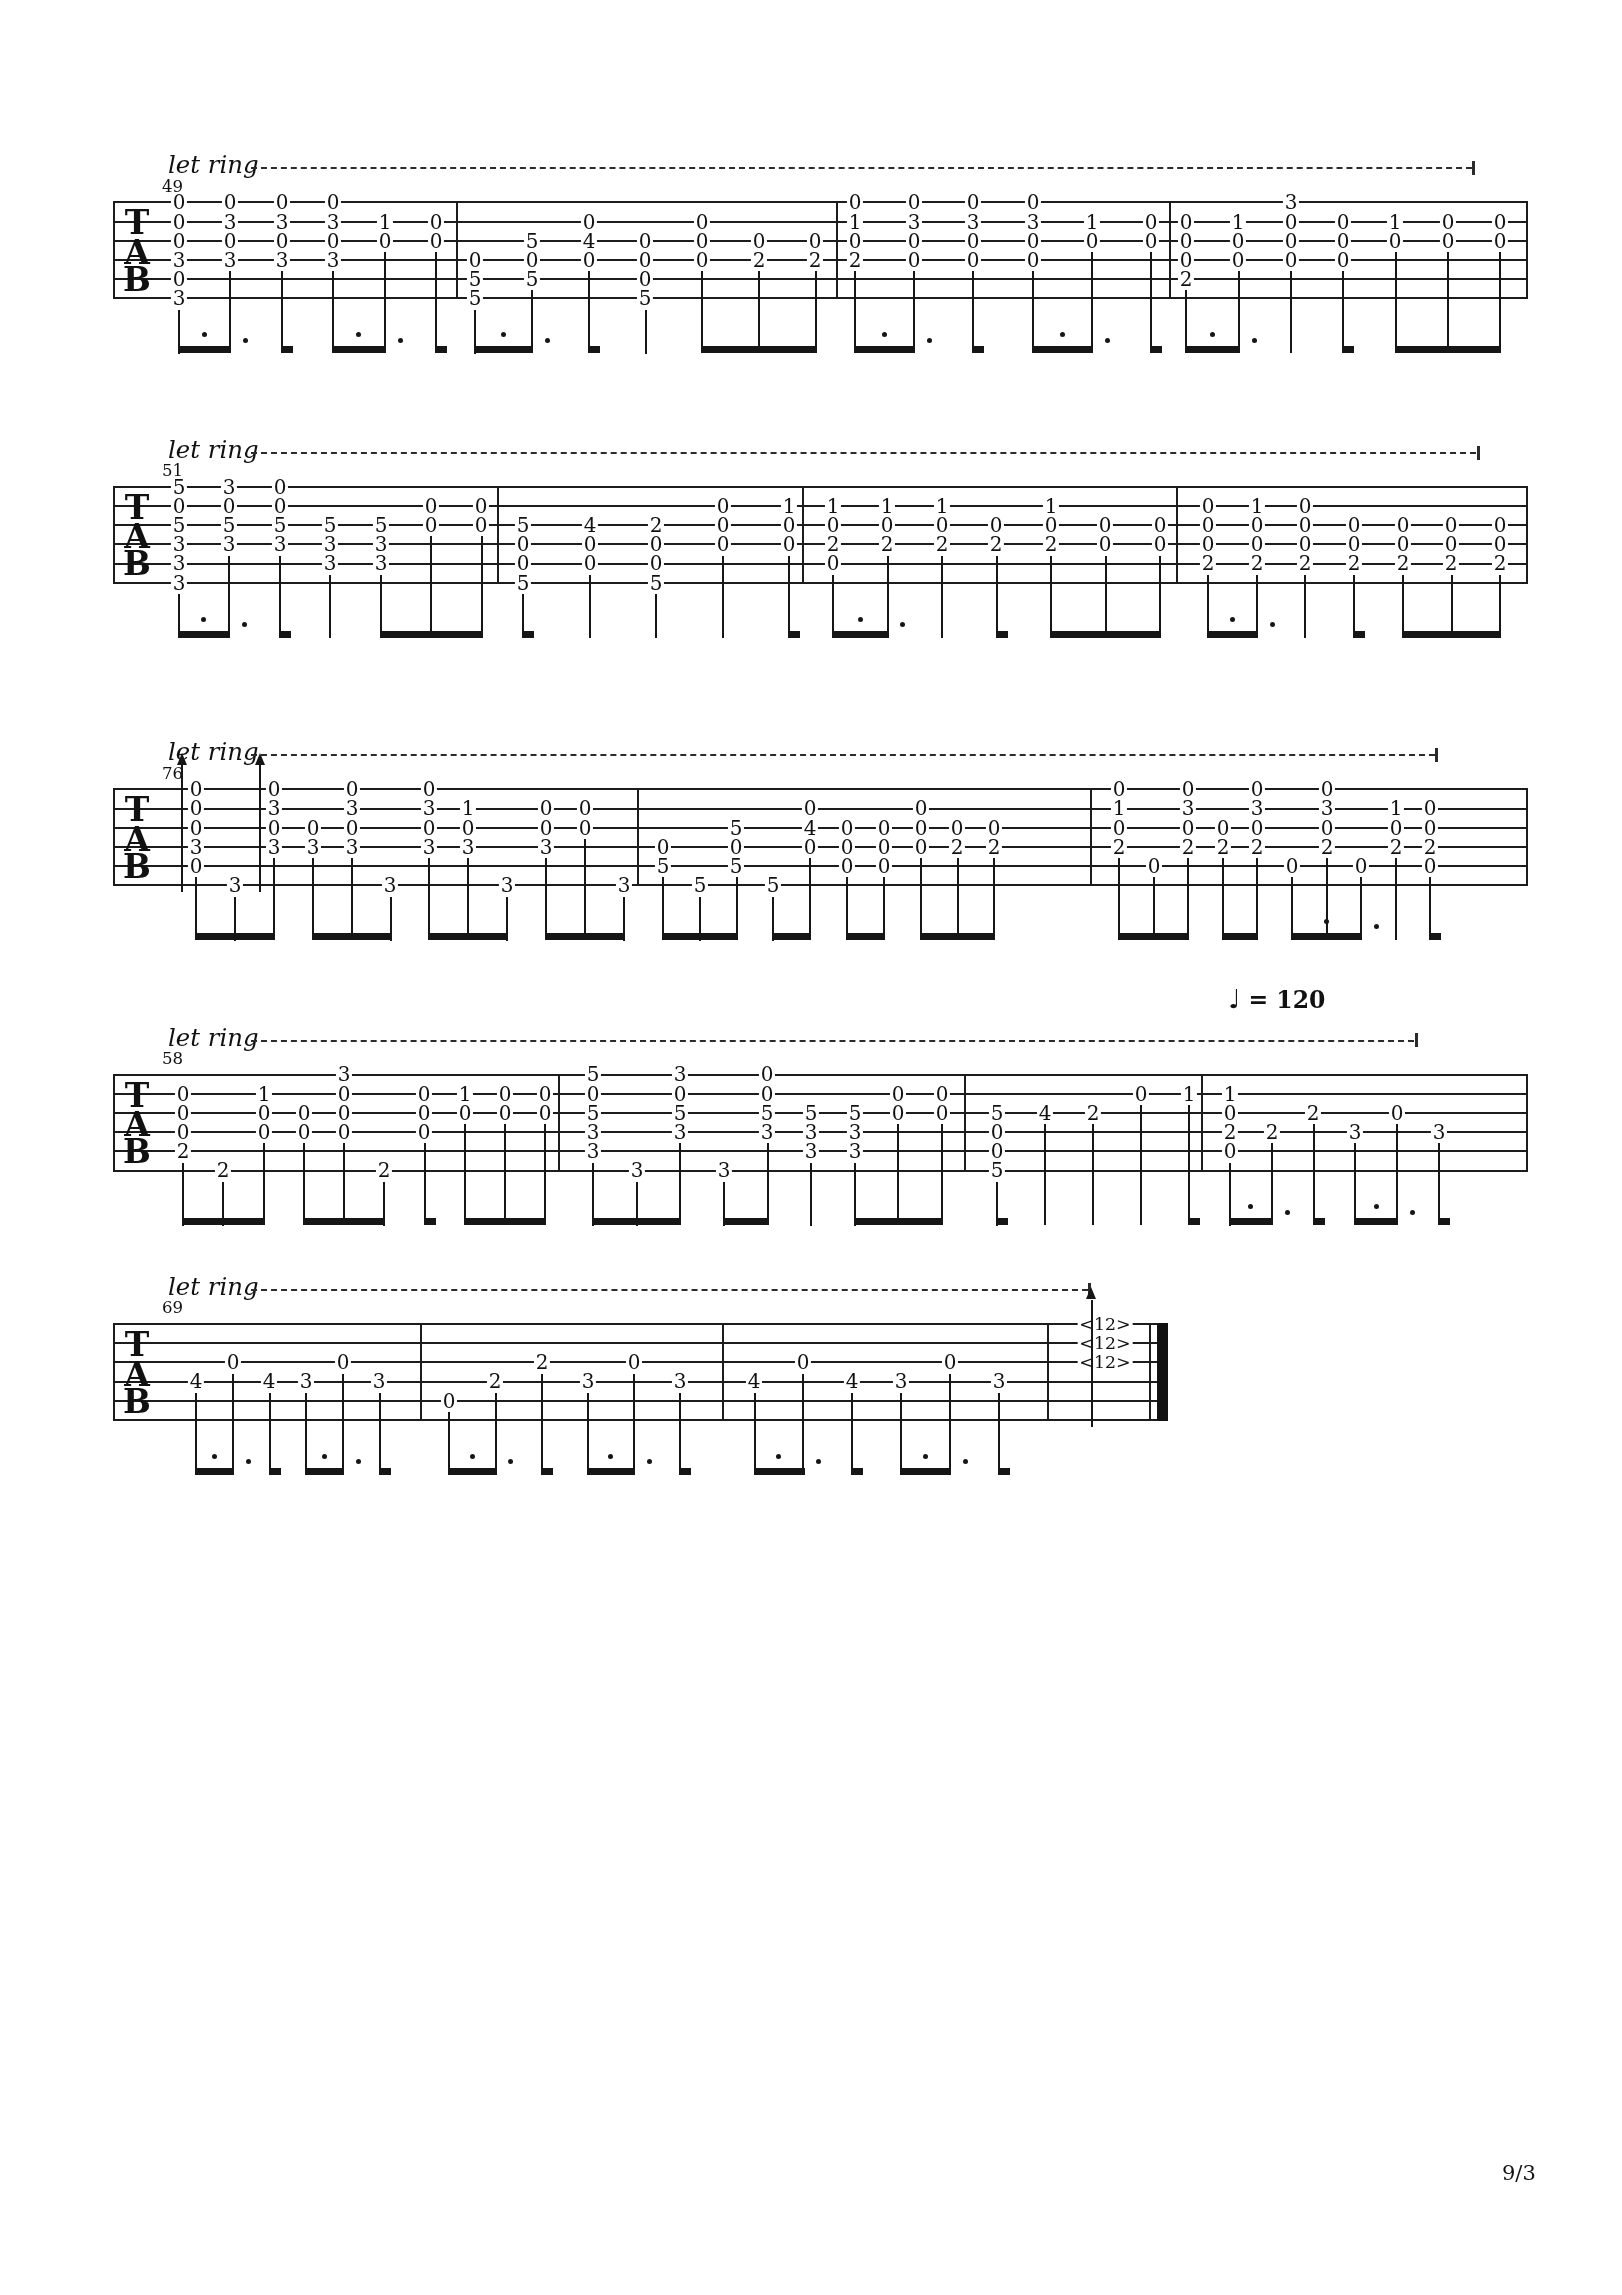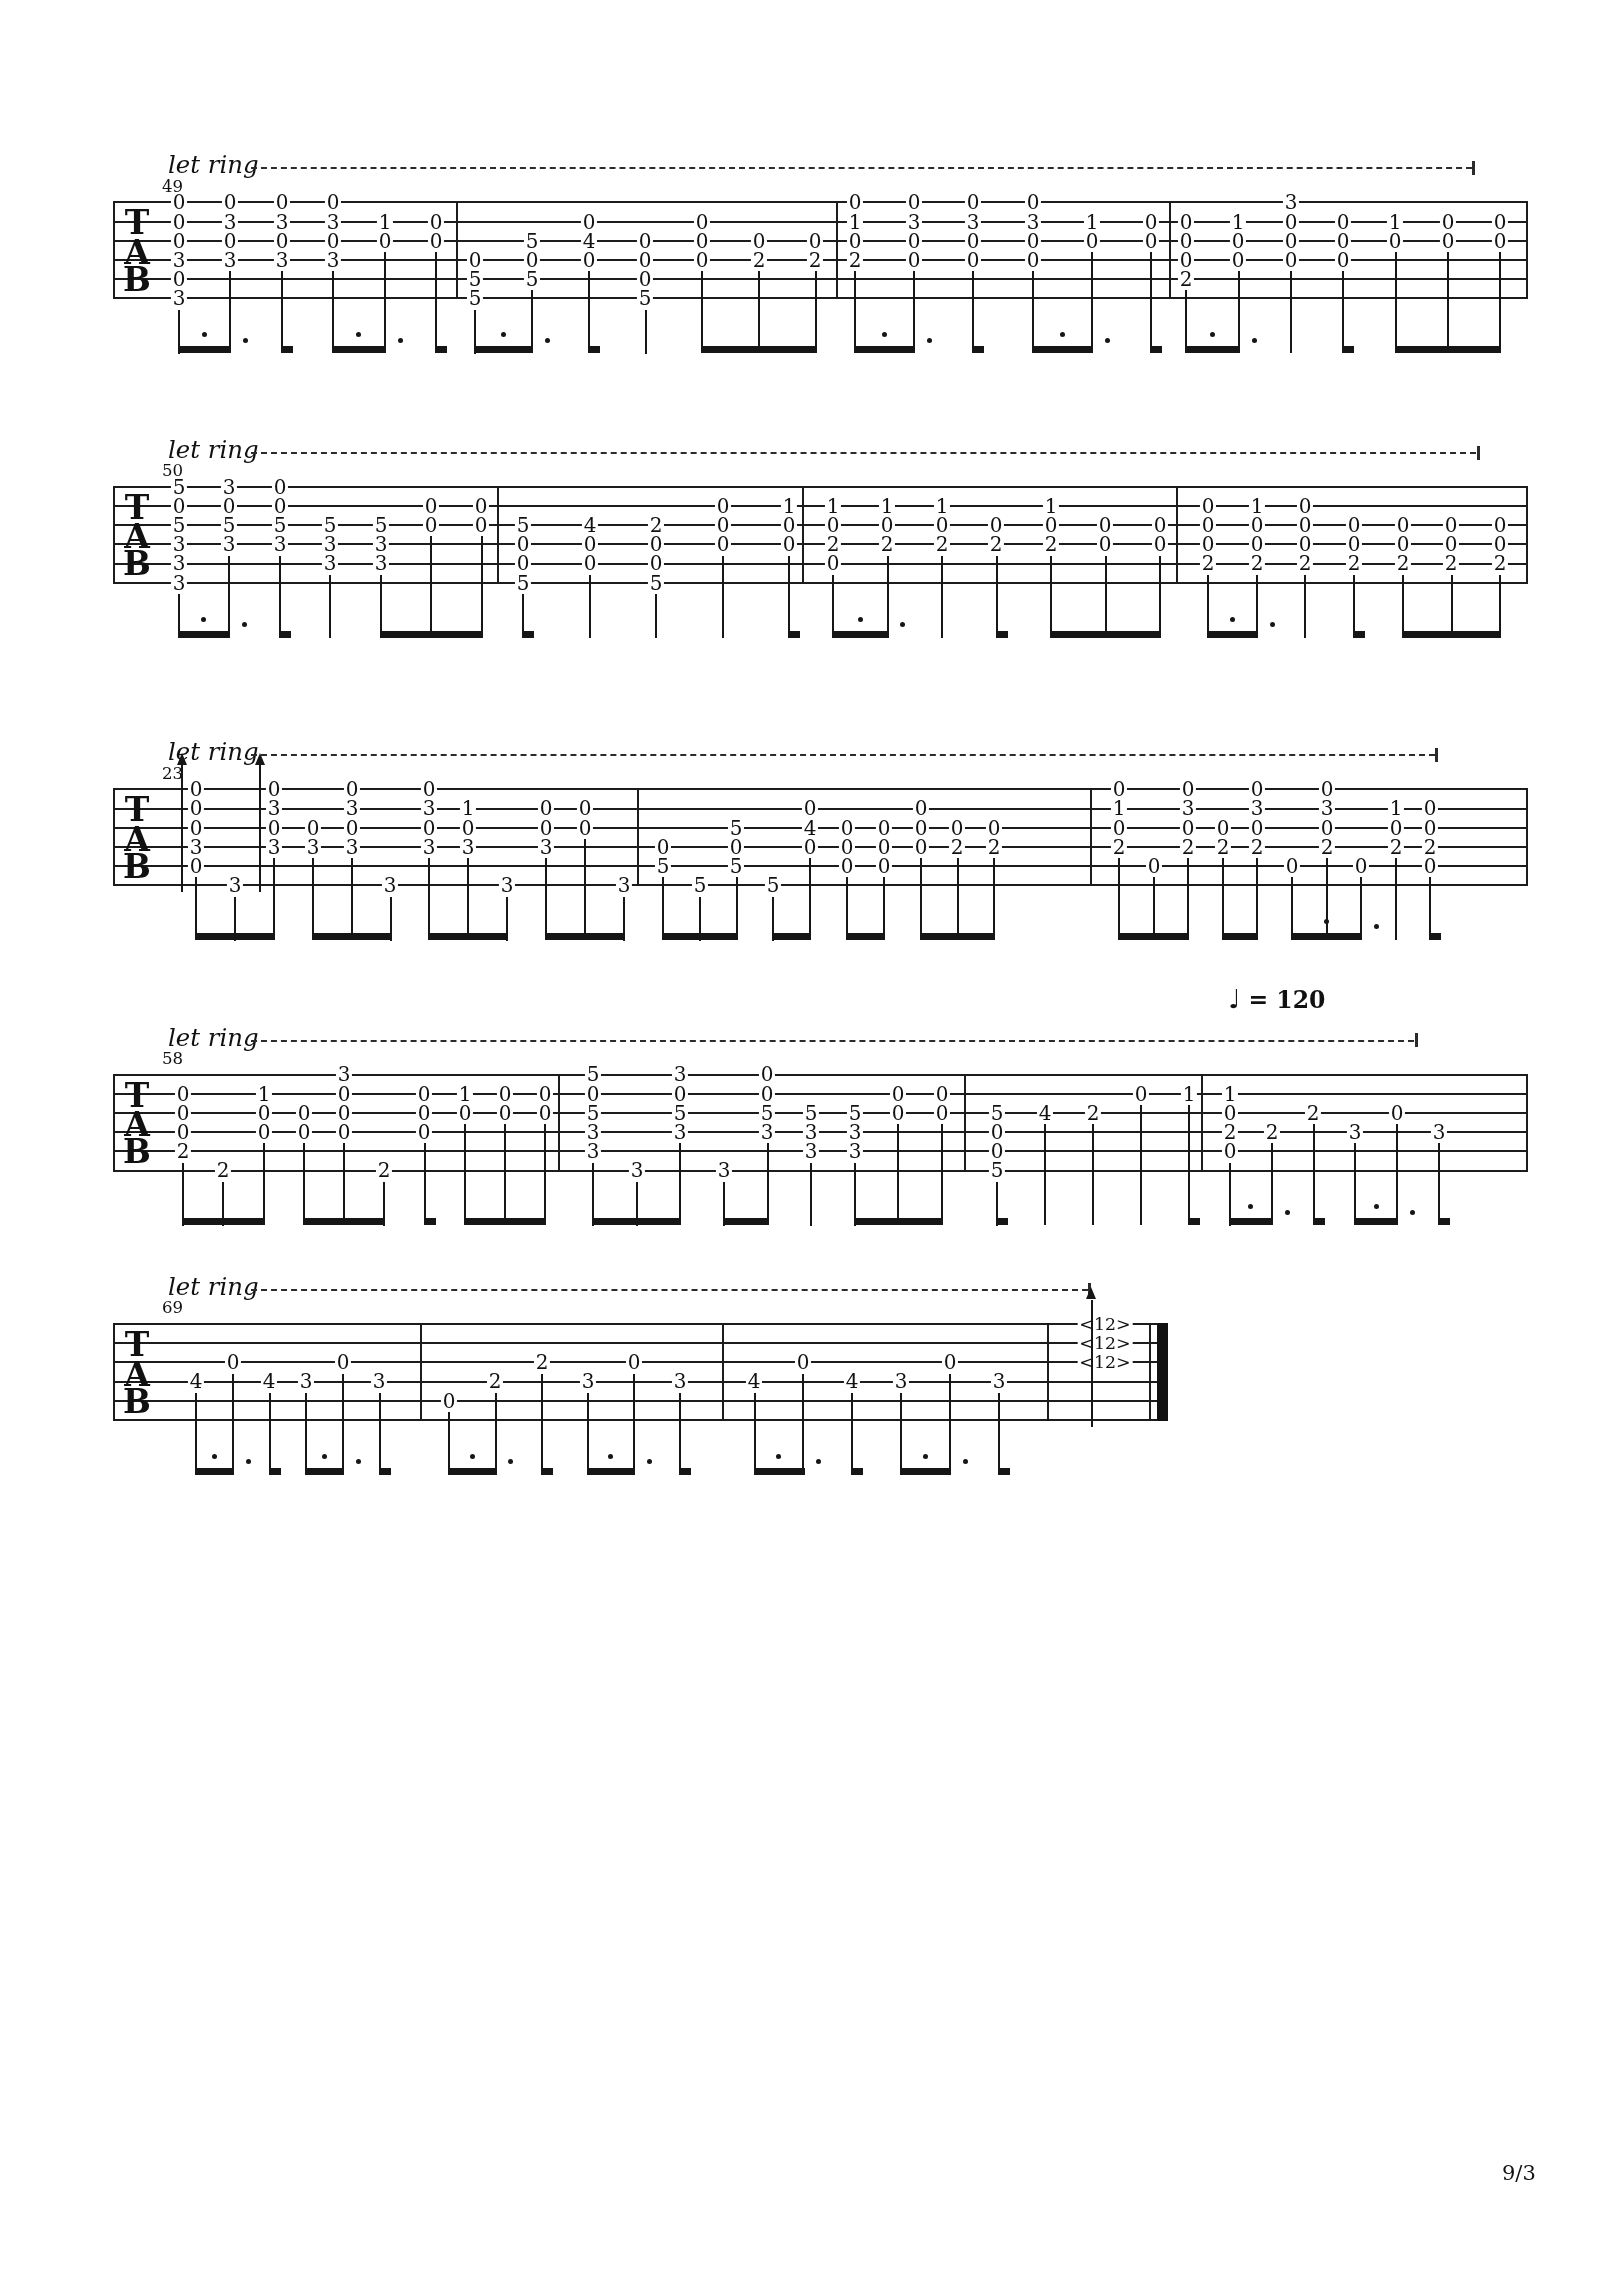--- a/index.html
+++ b/index.html
@@ -192,21 +192,21 @@
       <div class="sline" style="left: 113px; top: 486px; width: 1413px;"></div>
       <div class="sline" style="left: 113px; top: 505px; width: 1413px;"></div>
       <div class="sline" style="left: 113px; top: 524px; width: 1413px;"></div>
       <div class="sline" style="left: 113px; top: 543px; width: 1413px;"></div>
       <div class="sline" style="left: 113px; top: 563px; width: 1413px;"></div>
       <div class="sline" style="left: 113px; top: 582px; width: 1413px;"></div>
       <div class="vline" style="left: 113px; top: 486px; height: 98px;"></div>
       <div class="clefletter" style="left: 137px; top: 507px;">T</div>
       <div class="clefletter" style="left: 137px; top: 536px;">A</div>
       <div class="clefletter" style="left: 137px; top: 563px;">B</div>
-      <div class="mnum" style="left: 162px; top: 463px;">50</div>
+      <div class="mnum" style="left: 162px; top: 463px;">51</div>
       <div class="letring" style="left: 168px; top: 438px;">let ring</div>
       <div class="dashes" style="left: 251px; top: 452px; width: 1225px;"></div>
       <div class="tick" style="left: 1477px; top: 446px;"></div>
       <div class="vline" style="left: 497px; top: 486px; height: 98px;"></div>
       <div class="vline" style="left: 802px; top: 486px; height: 98px;"></div>
       <div class="vline" style="left: 1176px; top: 486px; height: 98px;"></div>
       <div class="vline" style="left: 1526px; top: 486px; height: 98px;"></div>
       <div class="fret" style="left: 179px; top: 487px;">5</div>
       <div class="fret" style="left: 179px; top: 506px;">0</div>
       <div class="fret" style="left: 179px; top: 525px;">5</div>
@@ -337,21 +337,21 @@
       <div class="sline" style="left: 113px; top: 788px; width: 1413px;"></div>
       <div class="sline" style="left: 113px; top: 808px; width: 1413px;"></div>
       <div class="sline" style="left: 113px; top: 827px; width: 1413px;"></div>
       <div class="sline" style="left: 113px; top: 846px; width: 1413px;"></div>
       <div class="sline" style="left: 113px; top: 865px; width: 1413px;"></div>
       <div class="sline" style="left: 113px; top: 884px; width: 1413px;"></div>
       <div class="vline" style="left: 113px; top: 788px; height: 98px;"></div>
       <div class="clefletter" style="left: 137px; top: 809px;">T</div>
       <div class="clefletter" style="left: 137px; top: 839px;">A</div>
       <div class="clefletter" style="left: 137px; top: 866px;">B</div>
-      <div class="mnum" style="left: 162px; top: 766px;">23</div>
+      <div class="mnum" style="left: 162px; top: 766px;">76</div>
       <div class="letring" style="left: 168px; top: 740px;">let ring</div>
       <div class="dashes" style="left: 251px; top: 754px; width: 1184px;"></div>
       <div class="tick" style="left: 1435px; top: 748px;"></div>
       <div class="vline" style="left: 637px; top: 788px; height: 98px;"></div>
       <div class="vline" style="left: 1090px; top: 788px; height: 98px;"></div>
       <div class="vline" style="left: 1526px; top: 788px; height: 98px;"></div>
       <div class="fret" style="left: 196px; top: 789px;">0</div>
       <div class="fret" style="left: 196px; top: 808px;">0</div>
       <div class="fret" style="left: 196px; top: 828px;">0</div>
       <div class="fret" style="left: 196px; top: 847px;">3</div>

